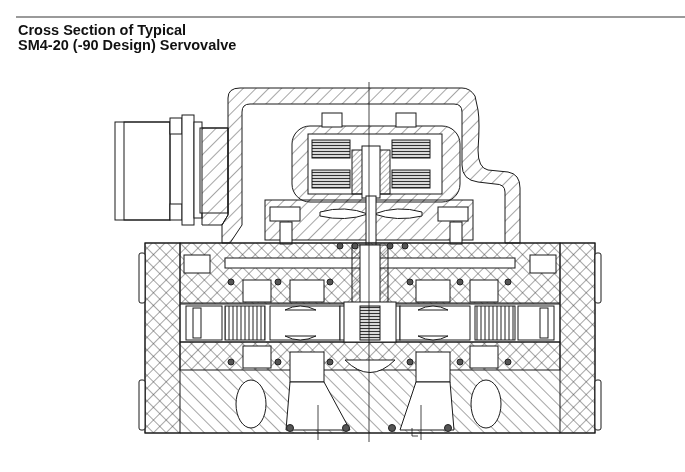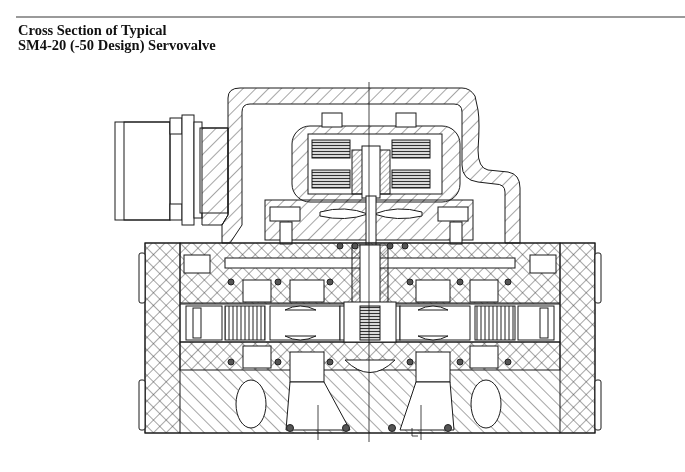--- a/index.html
+++ b/index.html
@@ -1,30 +1,30 @@
 <!DOCTYPE html>
 <html><head>
 <meta charset="utf-8">
 <style>
   html, body { margin: 0; padding: 0; background: #ffffff; }
   body { width: 685px; height: 472px; position: relative; overflow: hidden;
          font-family: "Liberation Sans", sans-serif; }
   .rule { position: absolute; left: 16px; top: 16px; width: 669px; height: 2px; background: #9a9a9a; }
   .title { position: absolute; left: 18px; top: 23px; font-weight: bold; font-size: 14.5px;
-           line-height: 15px; color: #111; font-family: Liberation Serif, serif; }
+           line-height: 15px; color: #111; font-family: Liberation Sans, sans-serif; }
   .title div { white-space: nowrap; }
   svg.drawing { position: absolute; left: 0; top: 0; }
 </style>
 </head>
 <body>
 
 <div class="rule"></div>
 <div class="title">
   <div>Cross Section of Typical</div>
-  <div>SM4-20 (-50 Design) Servovalve</div>
+  <div>SM4-20 (-90 Design) Servovalve</div>
 </div>
 
 <svg class="drawing" width="685" height="472" viewBox="0 0 685 472" xmlns="http://www.w3.org/2000/svg">
   <defs>
     <pattern id="hatchR" patternUnits="userSpaceOnUse" width="9" height="9" patternTransform="rotate(45)">
       <line x1="0" y1="0" x2="0" y2="9" stroke="#3a3a3a" stroke-width="0.9"></line>
     </pattern>
     <pattern id="hatchL" patternUnits="userSpaceOnUse" width="9" height="9" patternTransform="rotate(-45)">
       <line x1="0" y1="0" x2="0" y2="9" stroke="#3a3a3a" stroke-width="0.9"></line>
     </pattern>

